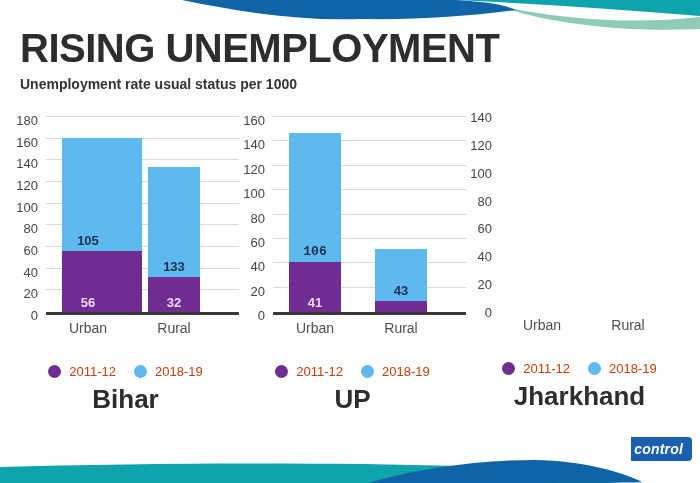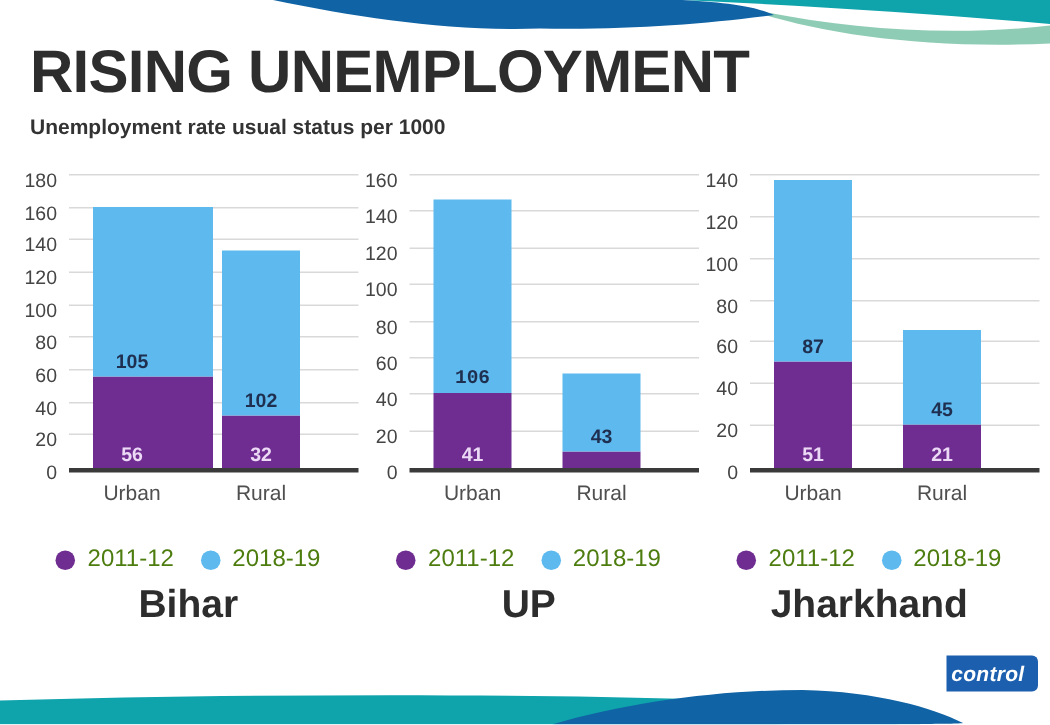--- a/index.html
+++ b/index.html
@@ -57,21 +57,21 @@
   .xlabel{
     position:absolute;width:80px;text-align:center;
     font-size:14px;color:#4f4f4f;
   }
   .legend{
     display:flex;justify-content:center;align-items:center;
     gap:18px;margin-top:24px;
   }
   .legend-item{display:flex;align-items:center;gap:8px;}
   .legend-dot{width:13px;height:13px;border-radius:50%;flex:none;}
-  .legend-label{font-size:16px;color:#4d7c0f;}
+  .legend-label{font-size:13px;color:#c2410c;}
   .state-name{
     text-align:center;margin-top:5px;
     font-size:26px;font-weight:800;color:#2d2d2d;
   }
   .source{
     position:absolute;left:20px;top:444px;
     font-size:13px;color:#3d3d3d;
   }
   .logo{
     position:absolute;right:8px;top:437px;
@@ -122,21 +122,21 @@
             <div class="gridline" style="bottom: 195px;"></div>
             <div class="bar" style="left: 16px; height: 174.417px; padding-left: 28px;">
               <div class="seg seg-a" style="bottom: 0px; height: 60.6667px;"></div>
               <div class="seg seg-b" style="bottom: 60.6667px; height: 113.75px;"></div>
               <span class="bar-label bar-label-b" style="bottom: 63.6667px;">105</span>
               <span class="bar-label bar-label-a" style="bottom: 2px;">56</span>
             </div>
             <div class="bar" style="left: 102px; height: 145.167px;">
               <div class="seg seg-a" style="bottom: 0px; height: 34.6667px;"></div>
               <div class="seg seg-b" style="bottom: 34.6667px; height: 110.5px;"></div>
-              <span class="bar-label bar-label-b" style="bottom: 37.6667px;">102</span>
+              <span class="bar-label bar-label-b" style="bottom: 37.6667px;">133</span>
               <span class="bar-label bar-label-a" style="bottom: 2px;">32</span>
             </div>
           </div>
         </div>
         <div class="xlabels">
           <span class="xlabel" style="left: 2px;">Urban</span>
           <span class="xlabel" style="left: 88px;">Rural</span>
         </div>
         <div class="legend">
           <div class="legend-item">
@@ -206,41 +206,20 @@
           <div class="yaxis">
             <span class="ytick" style="bottom: 0px;">0</span>
             <span class="ytick" style="bottom: 27.8571px;">20</span>
             <span class="ytick" style="bottom: 55.7143px;">40</span>
             <span class="ytick" style="bottom: 83.5714px;">60</span>
             <span class="ytick" style="bottom: 111.429px;">80</span>
             <span class="ytick" style="bottom: 139.286px;">100</span>
             <span class="ytick" style="bottom: 167.143px;">120</span>
             <span class="ytick" style="bottom: 195px;">140</span>
           </div>
-          <div class="plot">
-            <div class="gridline" style="bottom: 27.8571px;"></div>
-            <div class="gridline" style="bottom: 55.7143px;"></div>
-            <div class="gridline" style="bottom: 83.5714px;"></div>
-            <div class="gridline" style="bottom: 111.429px;"></div>
-            <div class="gridline" style="bottom: 139.286px;"></div>
-            <div class="gridline" style="bottom: 167.143px;"></div>
-            <div class="gridline" style="bottom: 195px;"></div>
-            <div class="bar" style="left: 16px; height: 192.214px;">
-              <div class="seg seg-a" style="bottom: 0px; height: 71.0357px;"></div>
-              <div class="seg seg-b" style="bottom: 71.0357px; height: 121.179px;"></div>
-              <span class="bar-label bar-label-b" style="bottom: 74.0357px;">87</span>
-              <span class="bar-label bar-label-a" style="bottom: 2px;">51</span>
-            </div>
-            <div class="bar" style="left: 102px; height: 91.9286px;">
-              <div class="seg seg-a" style="bottom: 0px; height: 29.25px;"></div>
-              <div class="seg seg-b" style="bottom: 29.25px; height: 62.6786px;"></div>
-              <span class="bar-label bar-label-b" style="bottom: 32.25px;">45</span>
-              <span class="bar-label bar-label-a" style="bottom: 2px;">21</span>
-            </div>
-          </div>
         </div>
         <div class="xlabels">
           <span class="xlabel" style="left: 2px;">Urban</span>
           <span class="xlabel" style="left: 88px;">Rural</span>
         </div>
         <div class="legend">
           <div class="legend-item">
             <span class="legend-dot" style="background: rgb(111, 45, 145);"></span>
             <span class="legend-label">2011-12</span>
           </div>

